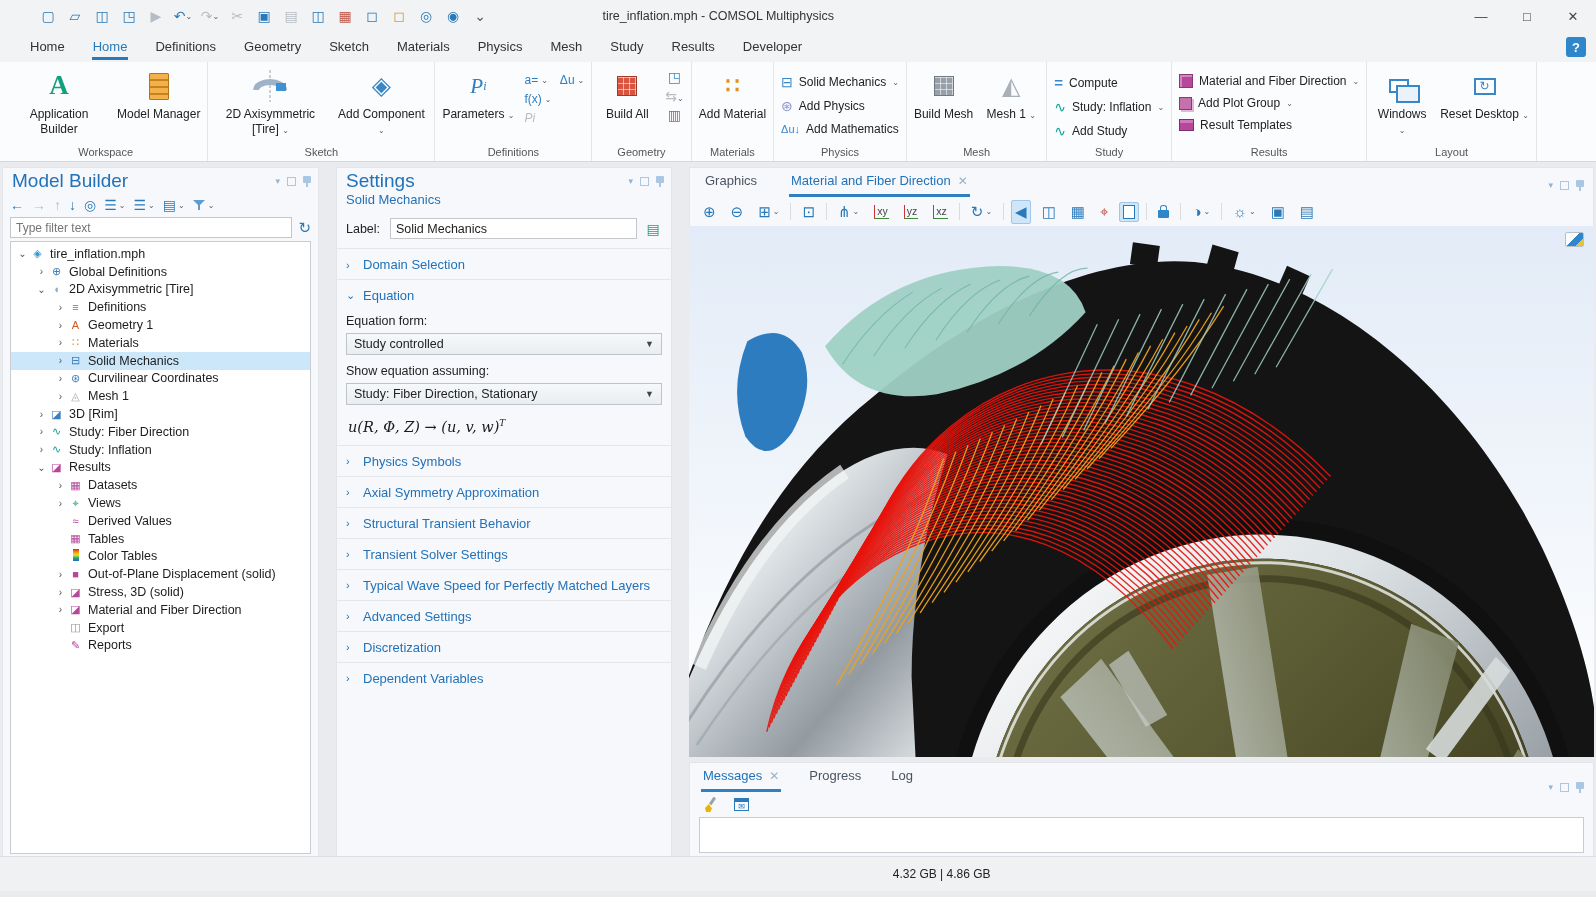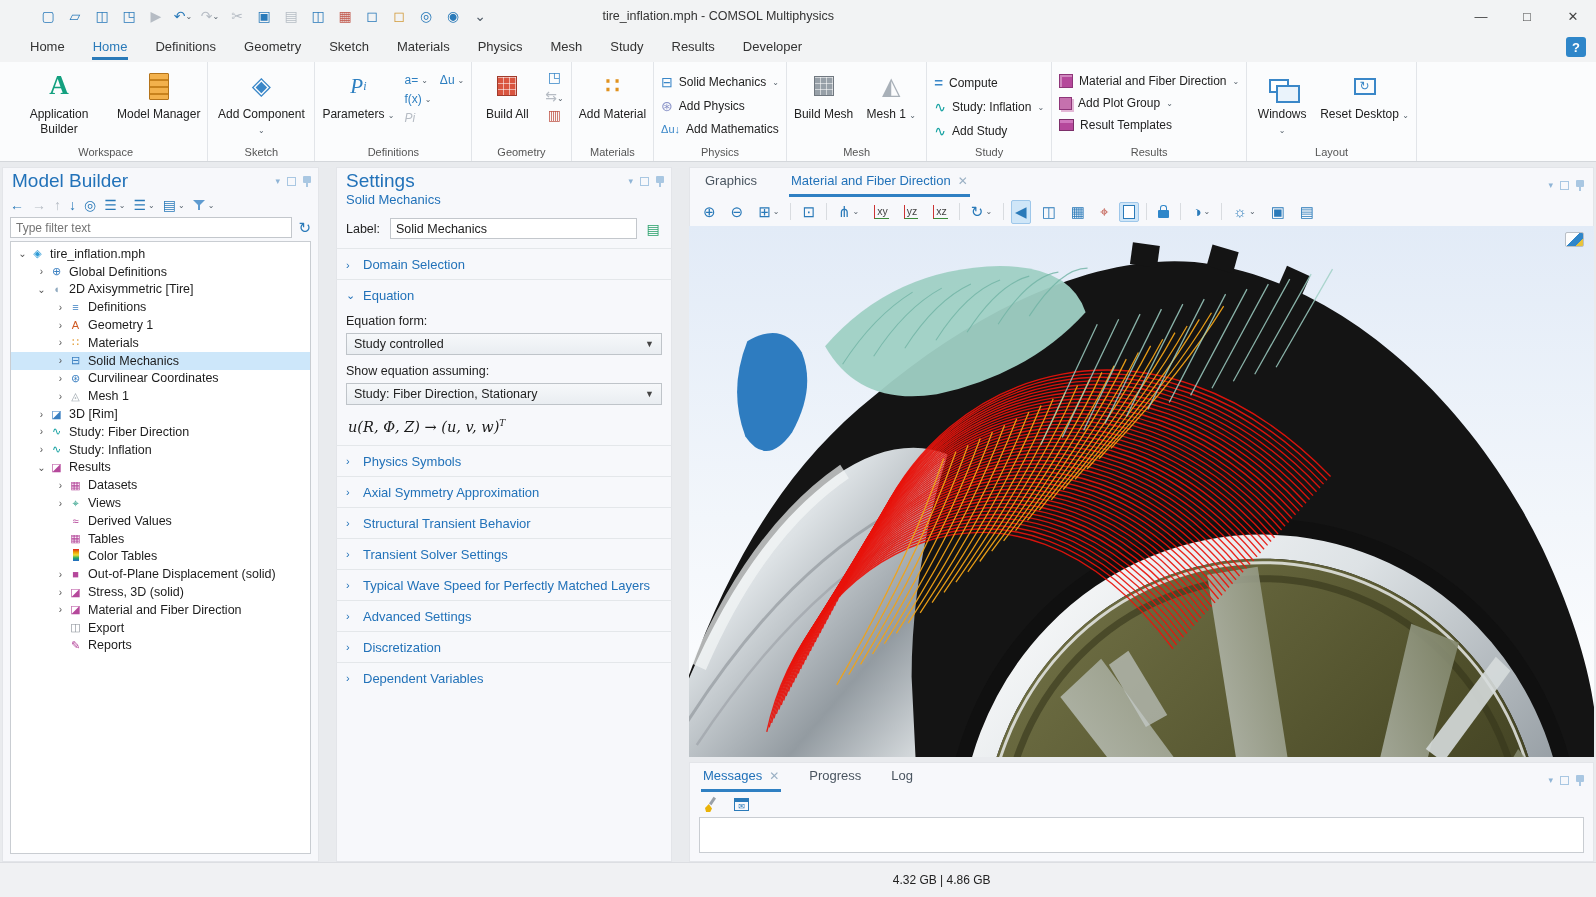--- a/index.html
+++ b/index.html
@@ -129,21 +129,21 @@
   .msg .tabs{padding-left:12px;gap:26px;}
   .msg-toolbar{display:flex;align-items:center;gap:9px;padding:3px 10px 0;height:22px;color:#2a7ab9;font-size:13px;}
   .i-brush{position:relative;width:14px;height:15px;display:inline-block;}
   .i-brush::before{content:"";position:absolute;left:8px;top:0;width:3px;height:8px;background:#9aa1a8;transform:rotate(35deg);}
   .i-brush::after{content:"";position:absolute;left:2px;top:7px;width:7px;height:8px;background:#eab308;
     clip-path:polygon(55% 0,100% 55%,75% 100%,15% 100%,0 50%);}
   .i-mailwin{width:15px;height:13px;border:1.5px solid #2a7ab9;border-top-width:4px;display:flex;align-items:center;justify-content:center;font-size:8px;color:#2a7ab9;}
   .msg-box{margin:3px 10px 9px;background:#fff;border:1px solid #c9cdd2;flex:1;}
 
   
-  .statusbar{position:absolute;left:0;bottom:0;right:0;height:35px;background:#f0f1f3;border-top:1px solid #dcdee2;}
+  .statusbar{position:absolute;left:0;bottom:6px;right:0;height:35px;background:#f0f1f3;border-top:1px solid #dcdee2;}
   .statusbar .mem{position:absolute;left:59%;top:50%;transform:translate(-50%,-50%);font-size:12px;color:#222;}
 </style>
 </head>
 <body>
 
 <div class="window">
 
   <div class="titlebar">
     <div class="qat" id="qat">
         <span class="qbtn">
@@ -261,20 +261,30 @@
               <span class="i-cabinet"></span>
             </span>
           <span>Model Manager</span>
         </div>
       </div>
       <div class="rgroup-label">Workspace</div>
     </div>
 
     <div class="rgroup">
       <div class="rgroup-items">
+        <div class="rbig" style="max-width:110px">
+          <span class="ricon">
+            <svg width="42" height="32" viewBox="0 0 42 32">
+              <line x1="21" y1="0" x2="21" y2="32" stroke="#9aa0a6" stroke-dasharray="3,2"></line>
+              <path d="M7 20 a14 8 0 0 1 28 0" fill="none" stroke="#9fb3c8" stroke-width="6"></path>
+              <rect x="27" y="13" width="10" height="8" fill="#3f92d2"></rect>
+            </svg>
+          </span>
+          <span><span>2D Axisymmetric [Tire]</span> <span class="caret-s">⌄</span></span>
+        </div>
         <div class="rbig" style="max-width:92px">
           <span class="ricon i-addcomp">◈</span>
           <span><span>Add Component</span> <span class="caret-s">⌄</span></span>
         </div>
       </div>
       <div class="rgroup-label">Sketch</div>
     </div>
 
     <div class="rgroup">
       <div class="rgroup-items">
@@ -913,21 +923,21 @@
                 <path d="M 318 98 Q 350 50 380 46" stroke="#6fb3a4" stroke-width="1.1" fill="none" opacity="0.8"></path>
                 <path d="M 350 90 Q 382 42 410 42" stroke="#6fb3a4" stroke-width="1.1" fill="none" opacity="0.8"></path>
               </g>
             <path id="blue-patch" d="M60 115 Q96 94 116 126 Q131 162 106 206 Q80 241 58 210 Q40 164 60 115 Z" fill="#2e7cc0"></path>
           </svg>
           <div class="snap-overlay"></div>
         </div>
       </div>
 
       <div class="panel msg">
-        <div style="display:flex;align-items:center;flex:none">
+        <div style="display:flex;align-items:flex-end;flex:none">
           <div class="tabs" id="msg-tabs">
               <div class="tab active">
                 <span>Messages</span>
                 <span class="x">✕</span>
               </div>
               <div class="tab">
                 <span>Progress</span>
               </div>
               <div class="tab">
                 <span>Log</span>

